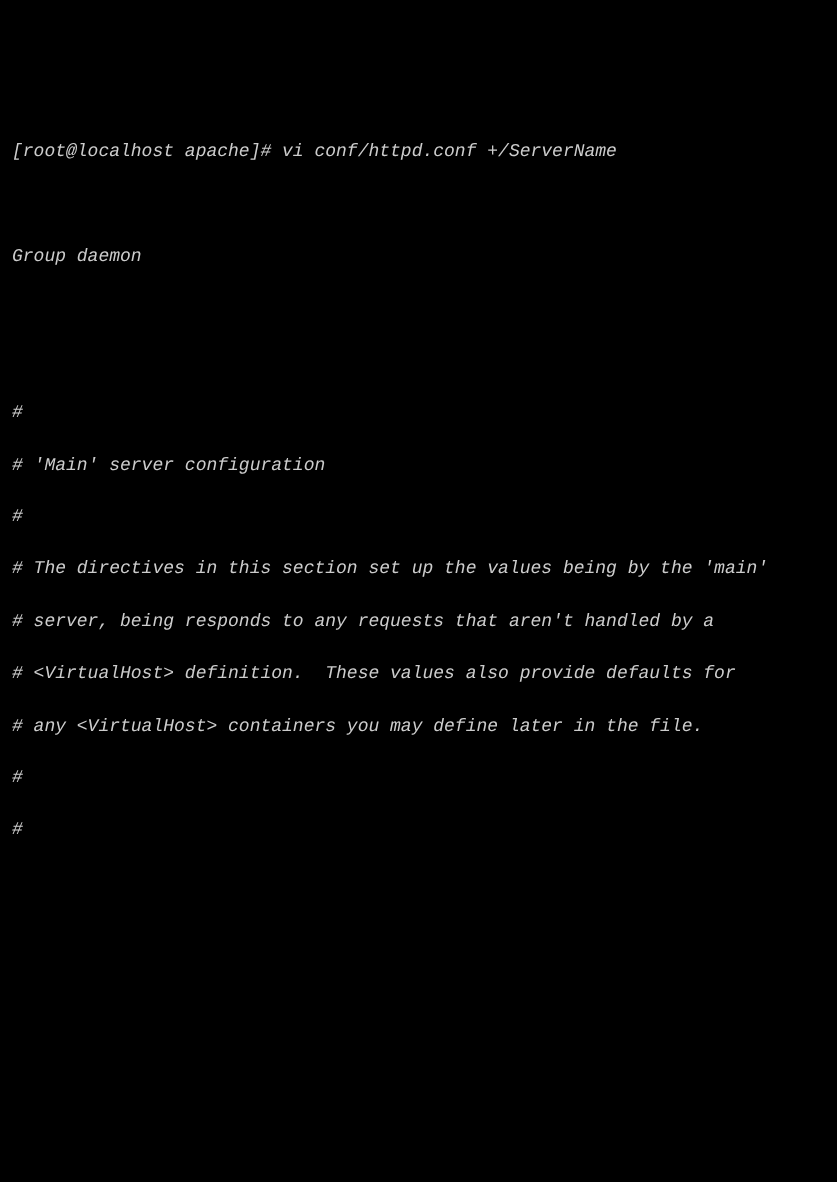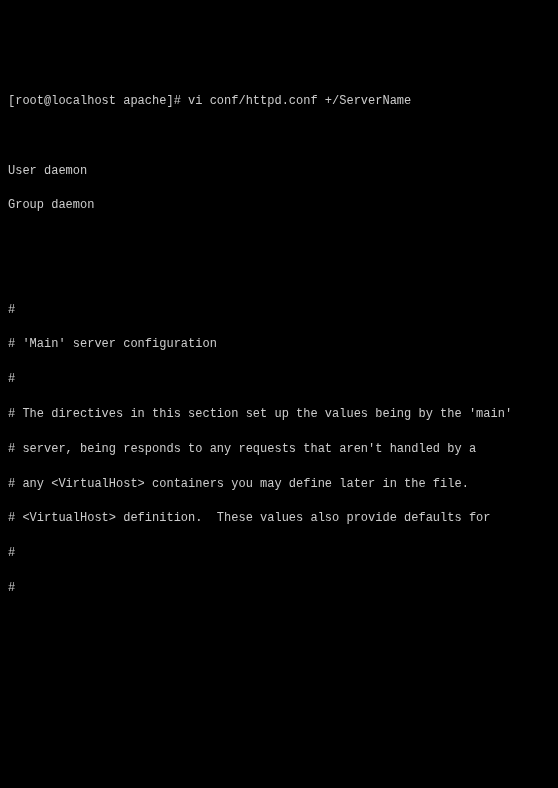--- a/index.html
+++ b/index.html
@@ -7,41 +7,40 @@
       background: #000;
       color: #ccc;
       font-family: "Consolas", "Courier New", monospace;
       font-size: 12px;
       line-height: 1.45;
       padding: 6px 8px;
       width: 558px;
       white-space: pre;
       overflow: hidden;
     }
-    .line { display: block; }
+    .line { display: block; font-style: italic; }
   </style>
 </head>
 <body>
 
 
 
 <div>
 <span class="line">[root@localhost apache]# vi conf/httpd.conf +/ServerName</span>
 <span class="line"> </span>
-<span class="line">User daemon</span>
 <span class="line">Group daemon</span>
 <span class="line"> </span>
 <span class="line"> </span>
 <span class="line">#</span>
 <span class="line"># 'Main' server configuration</span>
 <span class="line">#</span>
 <span class="line"># The directives in this section set up the values being by the 'main'</span>
 <span class="line"># server, being responds to any requests that aren't handled by a</span>
+<span class="line"># &lt;VirtualHost&gt; definition.  These values also provide defaults for</span>
 <span class="line"># any &lt;VirtualHost&gt; containers you may define later in the file.</span>
-<span class="line"># &lt;VirtualHost&gt; definition.  These values also provide defaults for</span>
 <span class="line">#</span>
 <span class="line">#</span>
 <span class="line"> </span>
 
 
 
 
 
 
 

